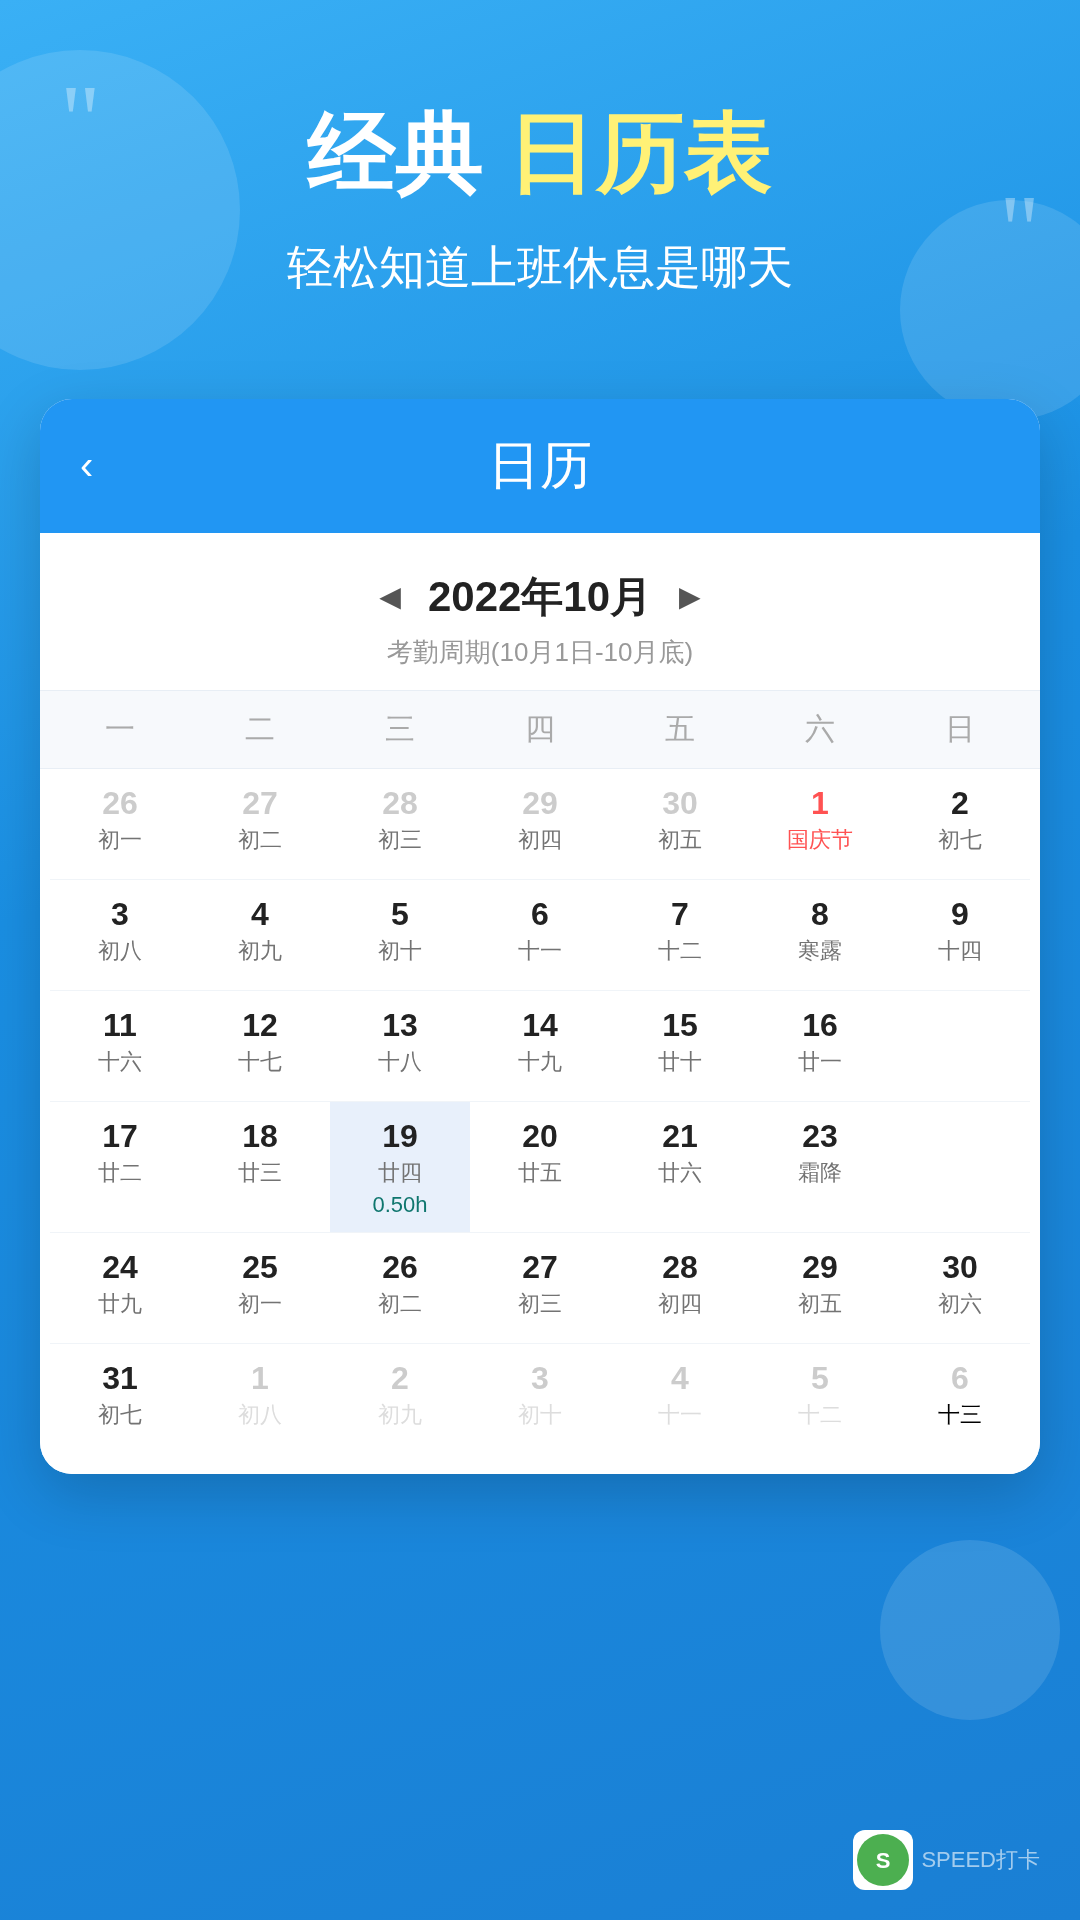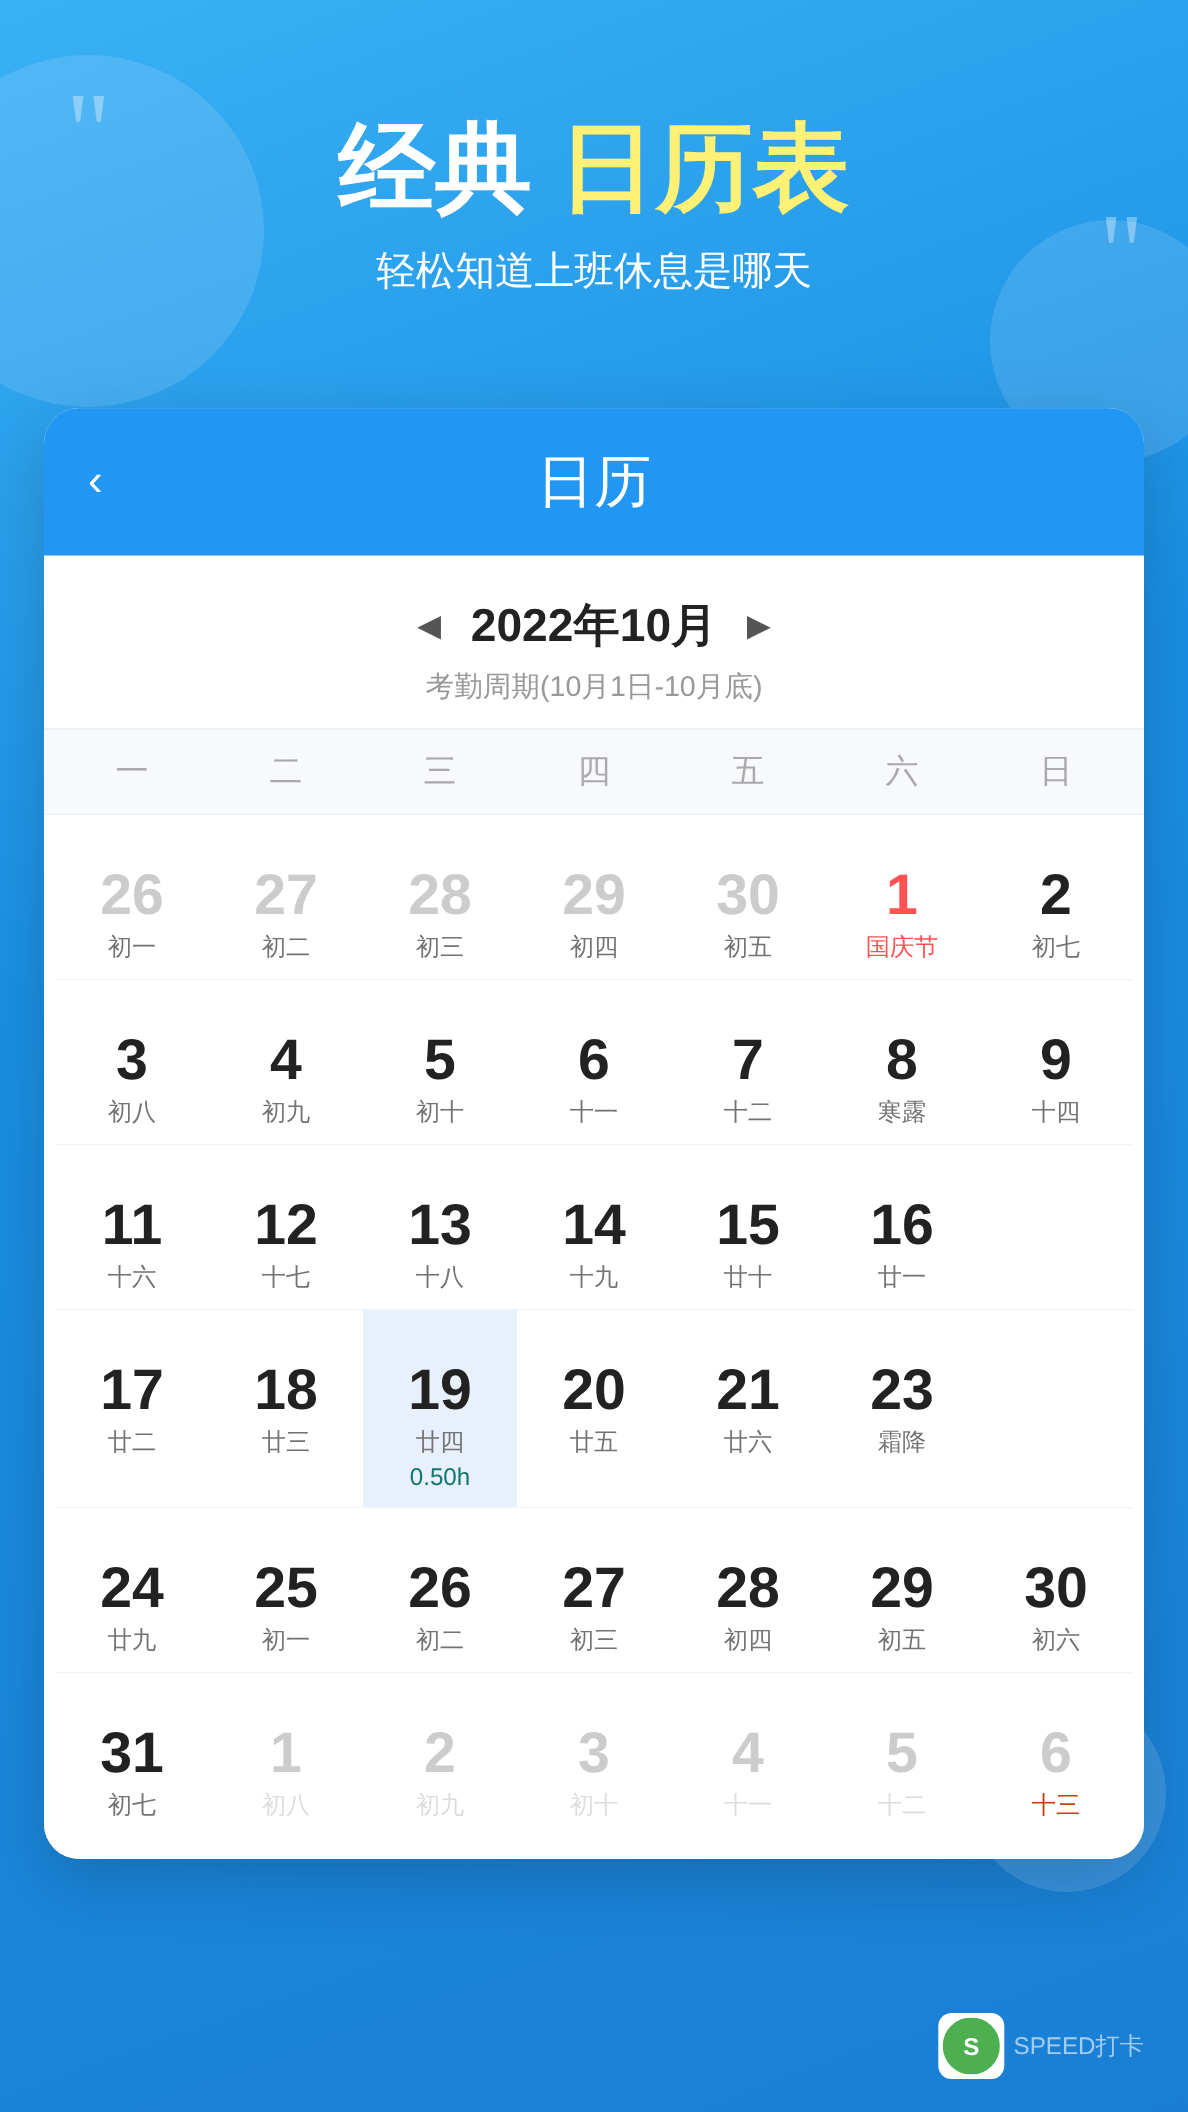--- a/index.html
+++ b/index.html
@@ -58,23 +58,23 @@
       line-height: 1.2;
       position: relative;
       z-index: 1;
     }
 
     .main-title .highlight {
       color: #fff176;
     }
 
     .subtitle {
-      font-size: 36px;
+      font-size: 46px;
       color: white;
-      margin-top: 16px;
+      margin-top: 31px;
       font-weight: 400;
     }
 
     
     .calendar-card {
       margin: 40px 40px 0;
       background: #f0f6ff;
       border-radius: 32px;
       overflow: hidden;
       box-shadow: 0 20px 60px rgba(0,0,0,0.18);
@@ -168,25 +168,24 @@
       min-height: 110px;
       position: relative;
     }
 
     .cal-cell.today-cell {
       background: #e8f0fb;
       border-radius: 0;
     }
 
     .day-num {
-      font-size: 52px;
+      font-size: 32px;
       font-weight: 700;
       color: #222;
       line-height: 1;
-      margin-top: 29px;
     }
 
     .day-num.dim {
       color: #ccc;
     }
 
     .day-num.red {
       color: #ff5252;
     }
 
@@ -458,21 +457,21 @@
       <div class="cal-cell">
         <span class="day-num dim">4</span>
         <span class="lunar" style="color:#ddd">十一</span>
       </div>
       <div class="cal-cell">
         <span class="day-num dim">5</span>
         <span class="lunar" style="color:#ddd">十二</span>
       </div>
       <div class="cal-cell">
         <span class="day-num dim">6</span>
-        <span class="lunar" style="color:#c2410c">十三</span>
+        <span class="lunar" style="color:#000000">十三</span>
       </div>
     </div>
   </div>
 </div>
 
 <div class="watermark">
   <div class="watermark-logo">
     <svg viewBox="0 0 52 52" xmlns="http://www.w3.org/2000/svg">
       <circle cx="26" cy="26" r="26" fill="#4caf50"></circle>
       <text x="26" y="34" text-anchor="middle" font-size="22" fill="white" font-weight="bold">S</text>

